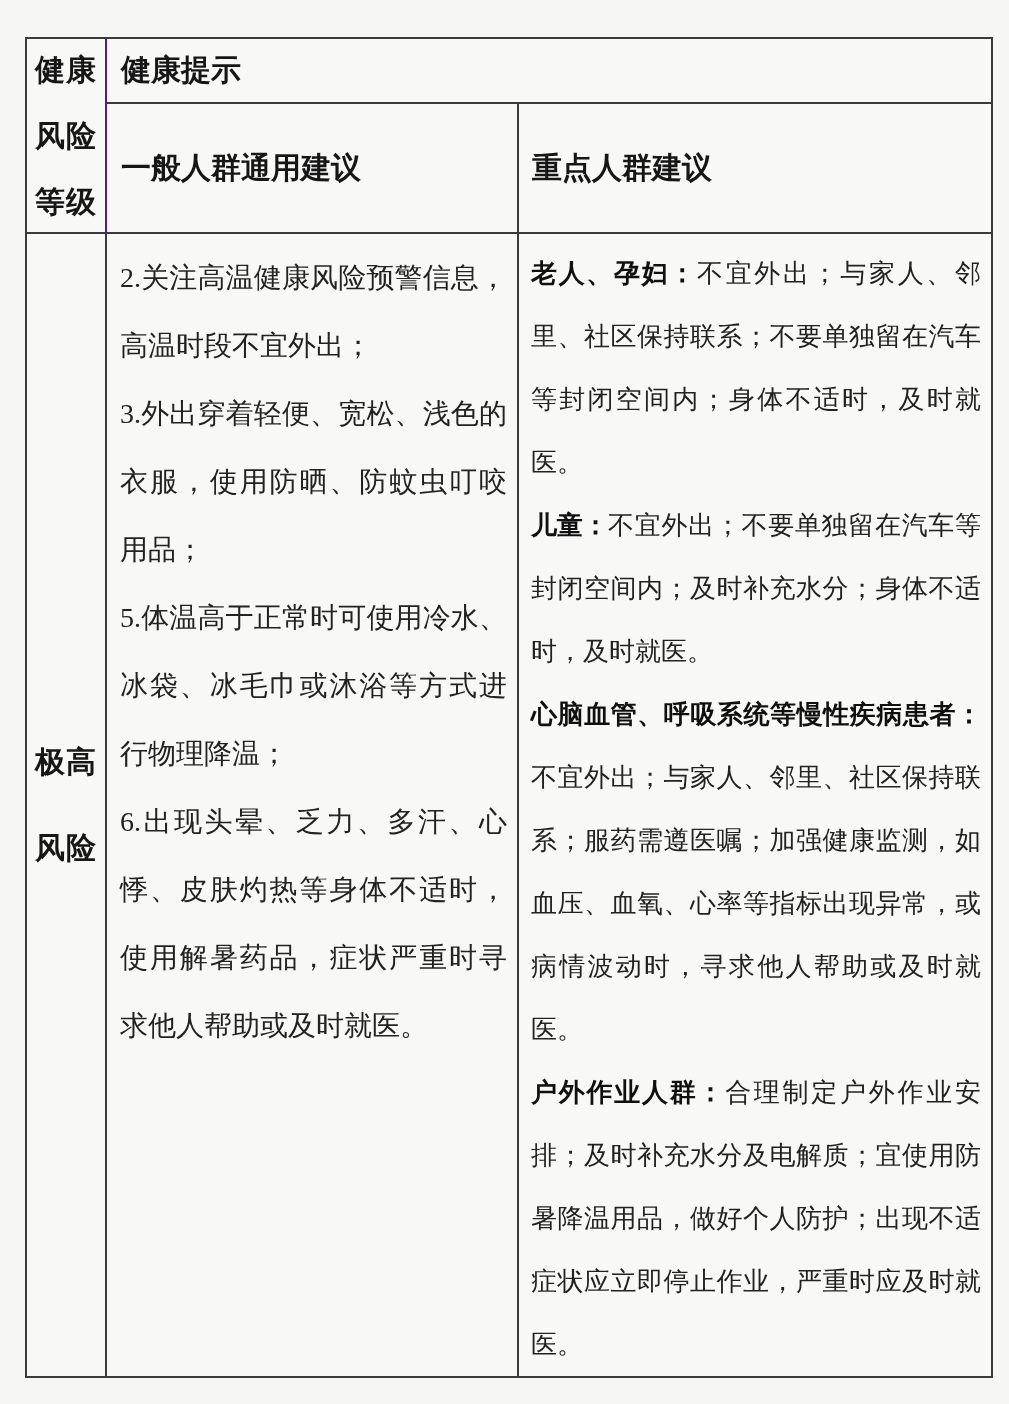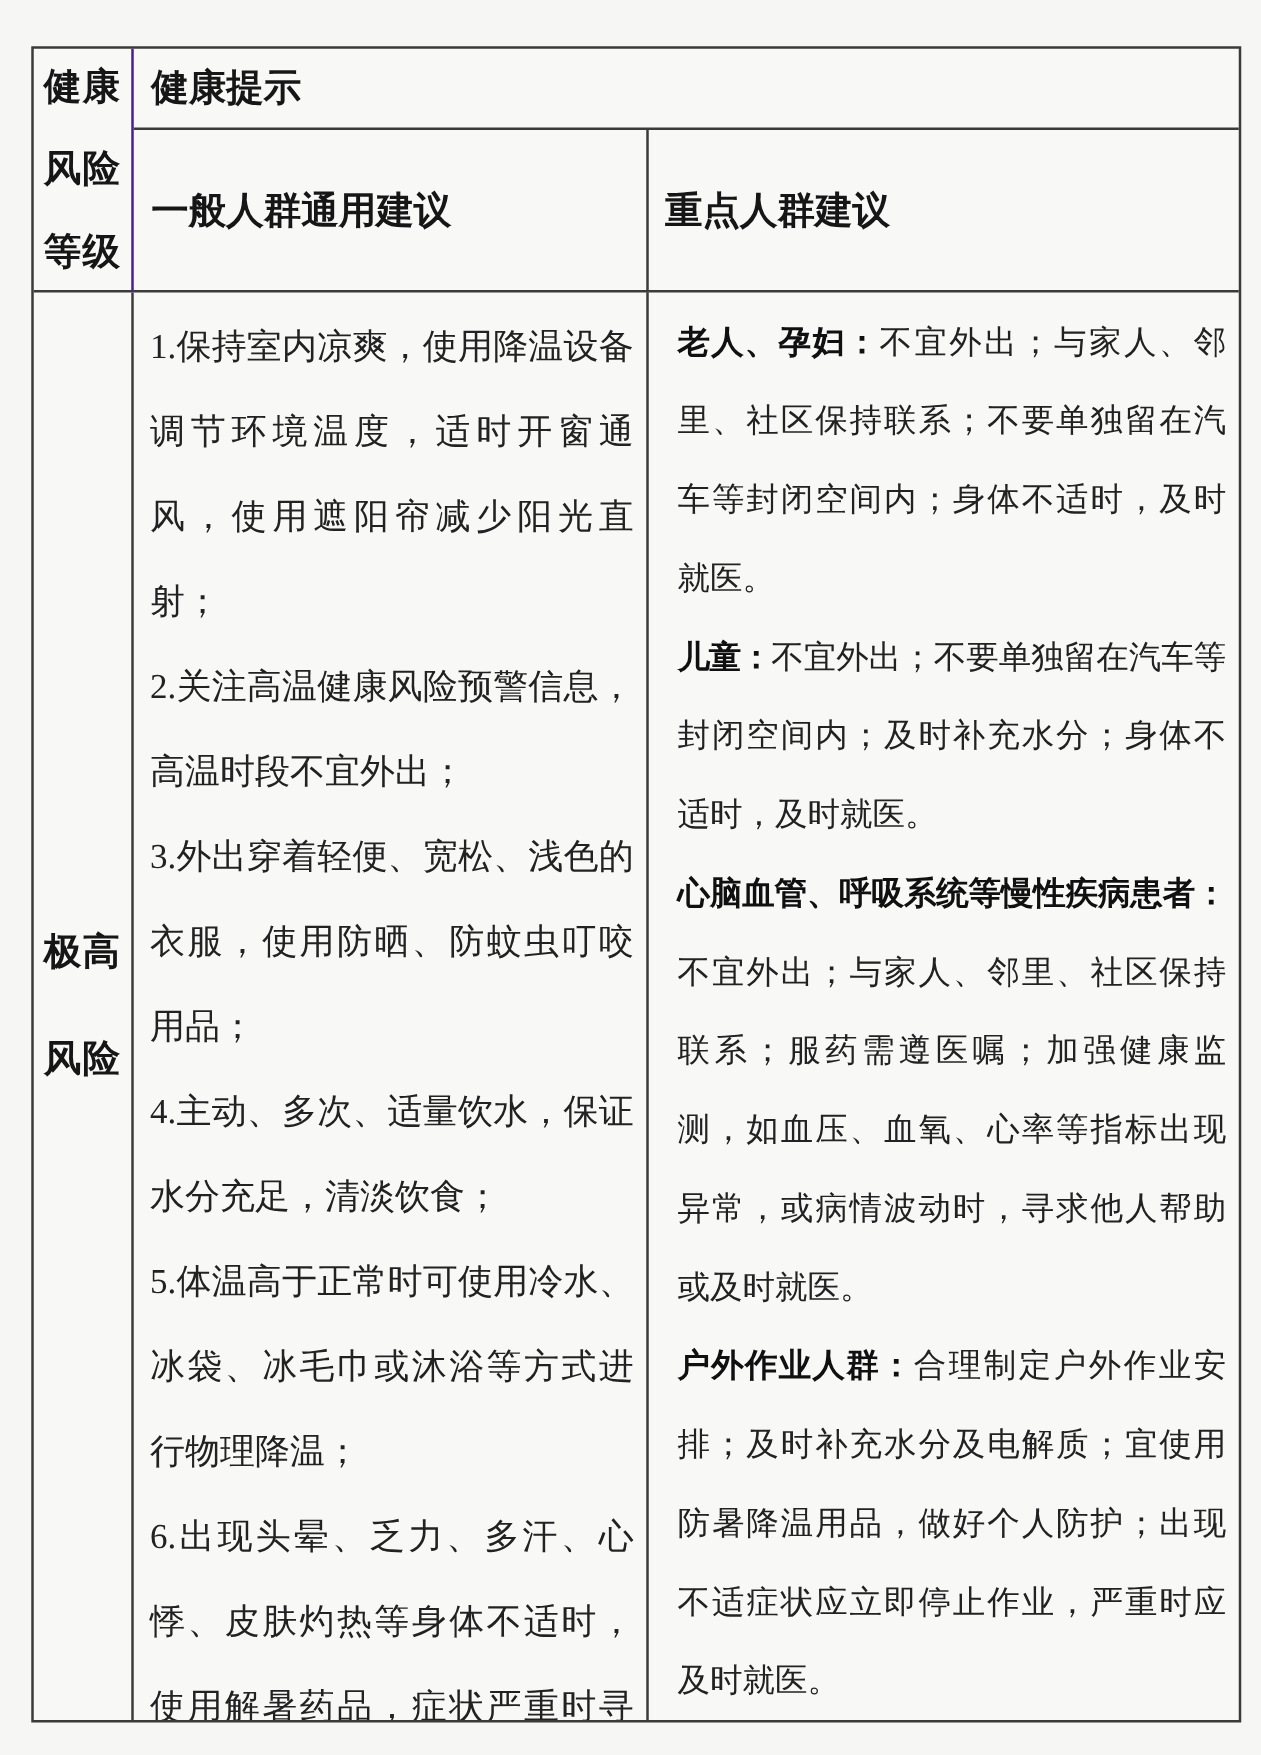--- a/index.html
+++ b/index.html
@@ -101,21 +101,21 @@
     margin: 0;
     font-size: 28px;
     line-height: 68px;
     text-align: justify;
     text-align-last: left;
     color: #222;
   }
   .key-body {
     grid-column: 3;
     grid-row: 3;
-    padding: 8px 10px 0 23px;
+    padding: 8px 10px 0 12px;
   }
   .key-body p {
     margin: 0;
     font-size: 26px;
     line-height: 63px;
     text-align: justify;
     text-align-last: left;
     color: #222;
   }
   .key-body .lead {
@@ -152,27 +152,25 @@
 
   <div class="cell risk-body">
 
       <div class="hline">极高</div>
 
       <div class="hline">风险</div>
     </div>
 
   <div class="cell general-body">
 
-      <p class="advice-item">1.保持室内凉爽，使用降温设备调节环境温度，适时开窗通风，使用遮阳帘减少阳光直射；</p>
 
       <p class="advice-item">2.关注高温健康风险预警信息，高温时段不宜外出；</p>
 
       <p class="advice-item">3.外出穿着轻便、宽松、浅色的衣服，使用防晒、防蚊虫叮咬用品；</p>
 
-      <p class="advice-item">4.主动、多次、适量饮水，保证水分充足，清淡饮食；</p>
 
       <p class="advice-item">5.体温高于正常时可使用冷水、冰袋、冰毛巾或沐浴等方式进行物理降温；</p>
 
       <p class="advice-item">6.出现头晕、乏力、多汗、心悸、皮肤灼热等身体不适时，使用解暑药品，症状严重时寻求他人帮助或及时就医。</p>
     </div>
 
   <div class="cell key-body">
 
       <p class="group-item"><b class="lead">老人、孕妇：</b><span>不宜外出；与家人、邻里、社区保持联系；不要单独留在汽车等封闭空间内；身体不适时，及时就医。</span></p>
 

